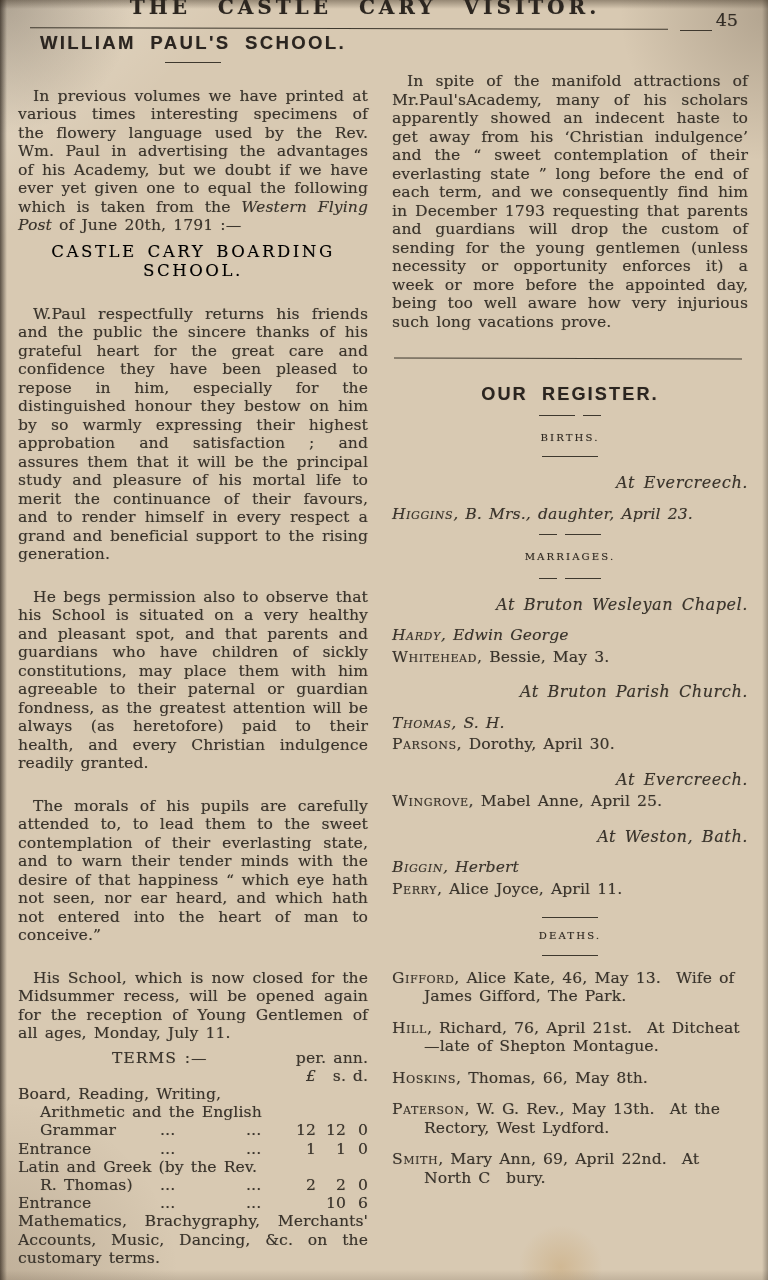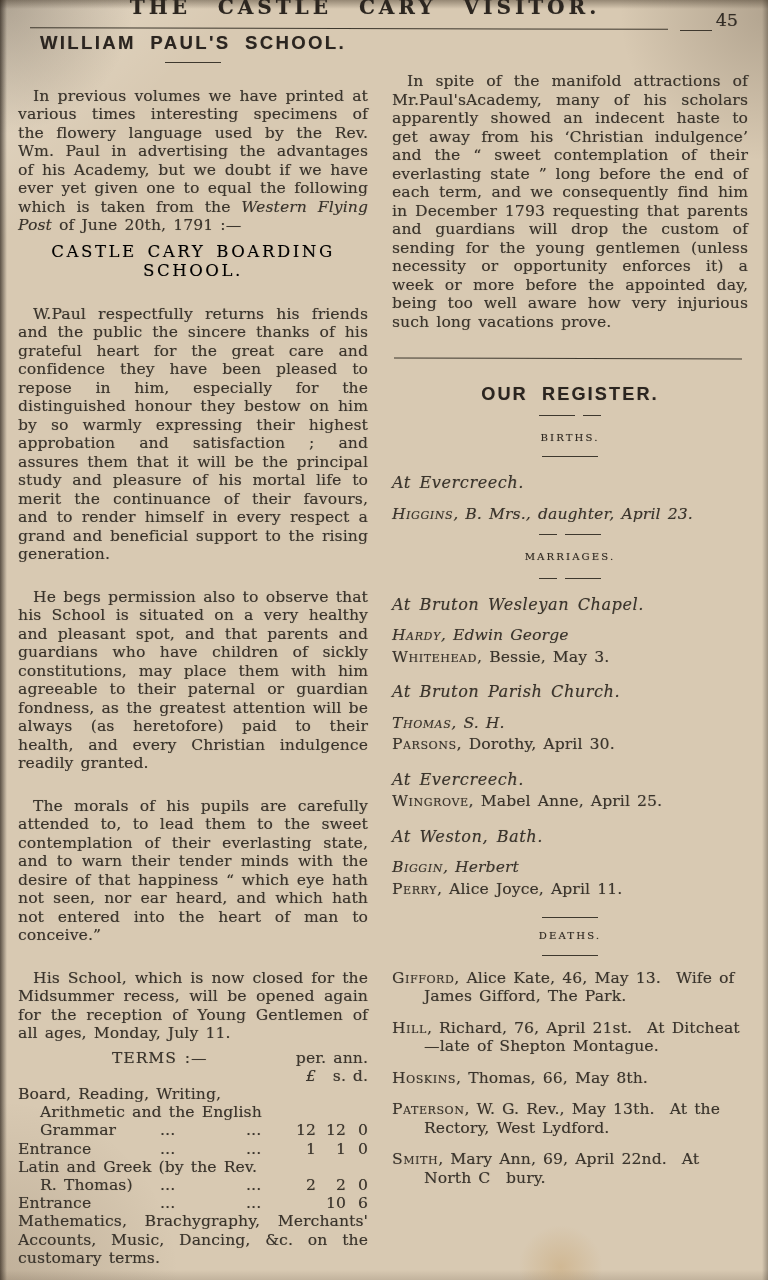--- a/index.html
+++ b/index.html
@@ -70,21 +70,21 @@
   }
   .dash-div{display:flex;justify-content:center;align-items:center;gap:8px;margin:11px 0;}
   .dash-div i{display:block;border-top:1.6px solid #3e382e;}
   .d-long{width:36px;}
   .d-short{width:18px;}
   .sec-head{
     text-align:center;font-size:10px;letter-spacing:2.2px;color:#2f2922;
     margin-top:13px;font-variant:small-caps;text-transform:lowercase;
   }
   .sec-head.caps{text-transform:none;font-variant:normal;}
-  .place{font-style:italic;text-align:left;font-size:16px;margin-top:17px;letter-spacing:0.6px;word-spacing:3px;}
+  .place{font-style:italic;text-align:right;font-size:16px;margin-top:17px;letter-spacing:0.6px;word-spacing:3px;}
   .entry{text-align:left;margin-top:3px;}
   .entry-first{margin-top:12px;font-style:italic;}
   .sc{font-variant:small-caps;letter-spacing:0.6px;}
   .dentry{text-align:left;padding-left:32px;text-indent:-32px;margin-top:13px;}
 </style>
 </head>
 <body>
 
 <div class="masthead">THE CASTLE CARY VISITOR.</div>
 <div class="page-num">45</div>

